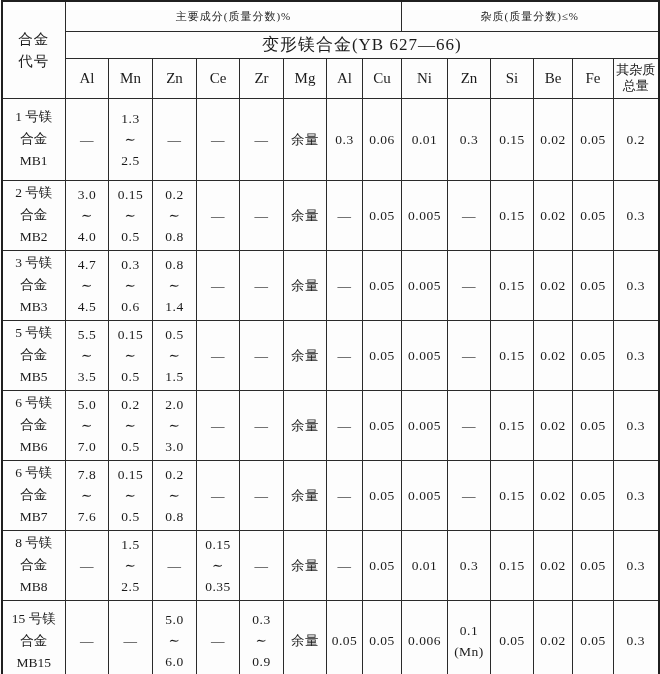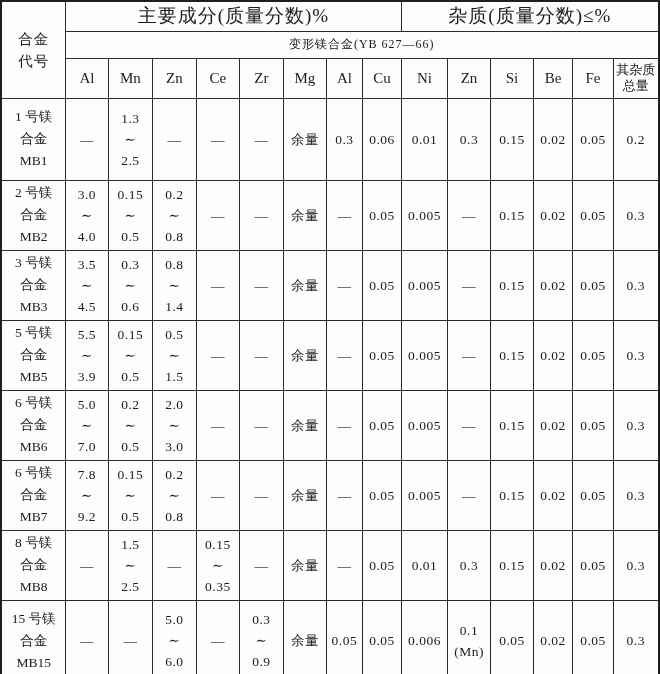--- a/index.html
+++ b/index.html
@@ -19,22 +19,22 @@
     padding:0;font-weight:normal;
     white-space:pre-line;overflow:hidden;
   }
   thead tr:nth-child(1){height:30px;}
   thead tr:nth-child(2){height:27px;}
   thead tr:nth-child(3){height:40px;}
   tbody tr{height:70px;}
   tbody tr:first-child{height:82px;}
   tbody tr:last-child{height:82px;padding-left:20px;}
   .corner{font-size:14.5px;line-height:22px;letter-spacing:1px;}
-  .grouphead{font-size:19px;letter-spacing:1px;}
-  .subtitle{font-size:12px;letter-spacing:1px;text-align:center;}
+  .grouphead{font-size:11px;letter-spacing:1px;}
+  .subtitle{font-size:17px;letter-spacing:1px;text-align:center;}
   .el{font-size:15px;}
   .el.small{font-size:13px;line-height:16px;}
   .alloy{font-size:13.5px;line-height:22px;}
   td{font-size:13.5px;line-height:21px;letter-spacing:0.5px;}
 </style>
 </head>
 <body>
 
 <table>
   <colgroup>
@@ -126,21 +126,21 @@
         <td>—</td>
         <td>0.15</td>
         <td>0.02</td>
         <td>0.05</td>
         <td>0.3</td>
       </tr>
       <tr>
         <th class="alloy">3 号镁
 合金
 MB3</th>
-        <td>3.5
+        <td>4.7
 ∼
 4.5</td>
         <td>0.3
 ∼
 0.6</td>
         <td>0.8
 ∼
 1.4</td>
         <td>—</td>
         <td>—</td>
@@ -153,21 +153,21 @@
         <td>0.02</td>
         <td>0.05</td>
         <td>0.3</td>
       </tr>
       <tr>
         <th class="alloy">5 号镁
 合金
 MB5</th>
         <td>5.5
 ∼
-3.9</td>
+3.5</td>
         <td>0.15
 ∼
 0.5</td>
         <td>0.5
 ∼
 1.5</td>
         <td>—</td>
         <td>—</td>
         <td>余量</td>
         <td>—</td>
@@ -203,21 +203,21 @@
         <td>0.02</td>
         <td>0.05</td>
         <td>0.3</td>
       </tr>
       <tr>
         <th class="alloy">6 号镁
 合金
 MB7</th>
         <td>7.8
 ∼
-9.2</td>
+7.6</td>
         <td>0.15
 ∼
 0.5</td>
         <td>0.2
 ∼
 0.8</td>
         <td>—</td>
         <td>—</td>
         <td>余量</td>
         <td>—</td>

